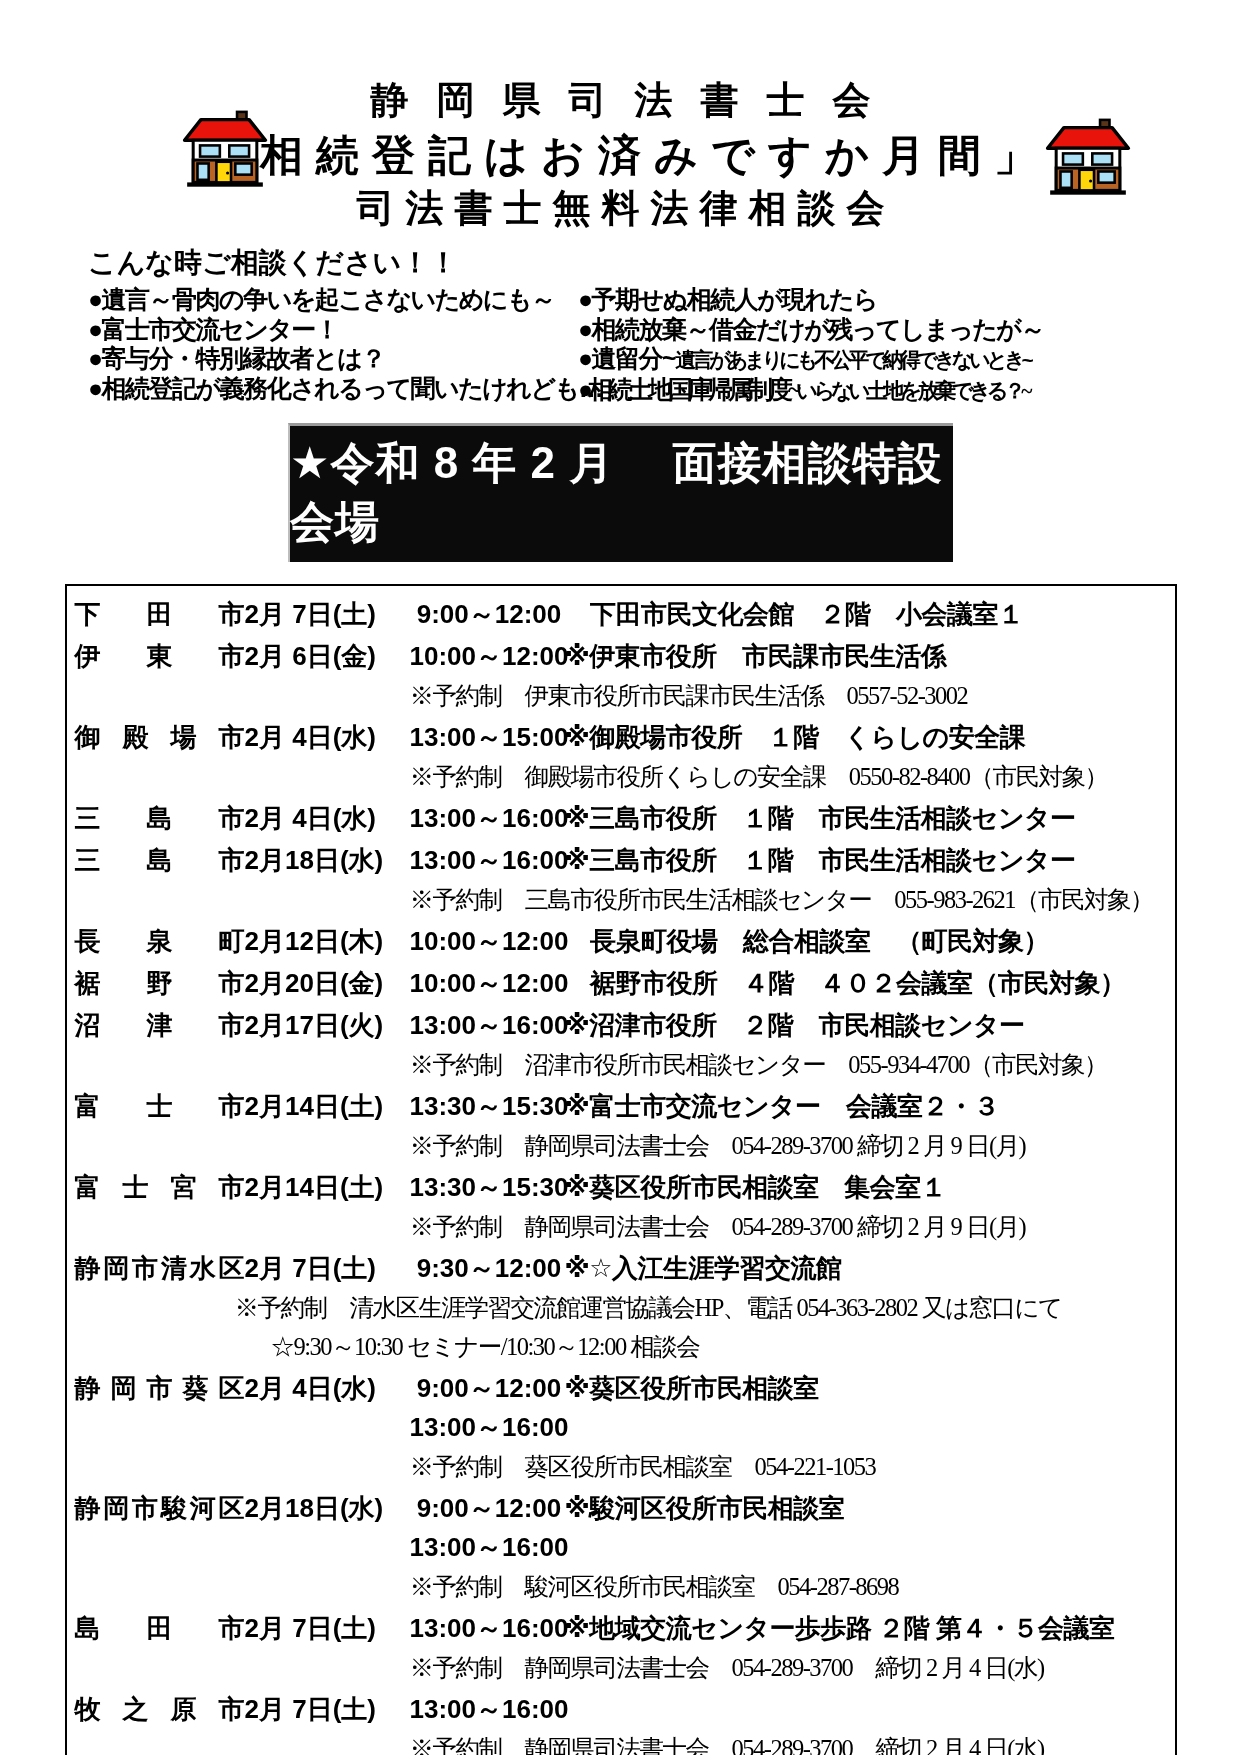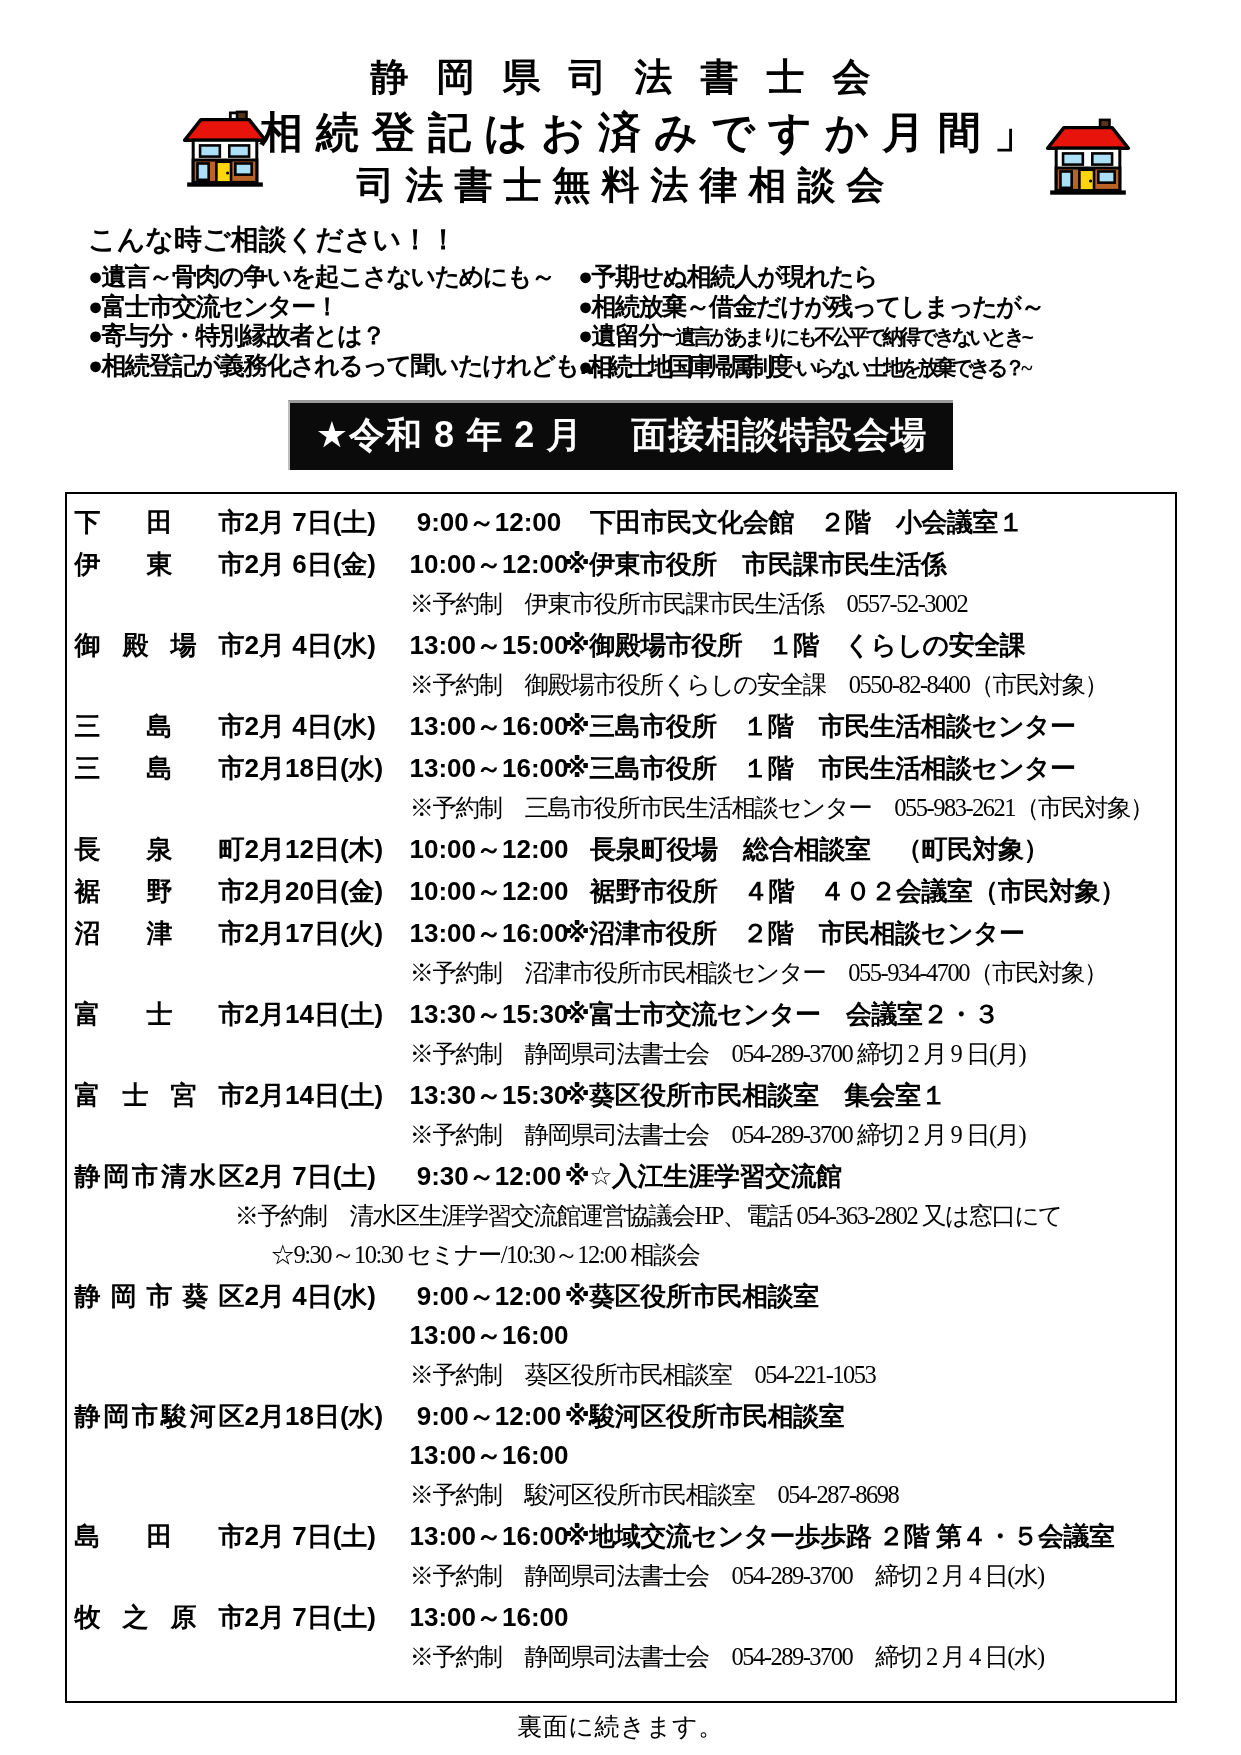--- a/index.html
+++ b/index.html
@@ -3,41 +3,41 @@
 <meta charset="utf-8">
 <style>
   * { box-sizing: border-box; margin: 0; padding: 0; }
   html, body { background: #ffffff; }
   body {
     width: 1241px; height: 1755px; position: relative;
     font-family: "Liberation Sans", "DejaVu Sans", sans-serif;
     color: #000; overflow: hidden;
   }
   
-  .header { padding-top: 50px; text-align: center; position: relative; }
+  .header { padding-top: 73px; text-align: center; position: relative; }
   .t1 { font-size: 38px; font-weight: bold; letter-spacing: 28px; padding-left: 28px; line-height: 54px; }
   .t2 { font-size: 43px; font-weight: bold; letter-spacing: 13px; padding-left: 13px; line-height: 56px; }
   .t3 { font-size: 38px; font-weight: bold; letter-spacing: 11px; padding-left: 11px; line-height: 50px; }
   .house { position: absolute; width: 86px; height: 80px; }
   .house.left  { left: 182px; top: 108px; }
   .house.right { left: 1045px; top: 116px; }
   
   .intro { margin: 12px 16px 0 88px; }
   .intro-heading { font-size: 28px; font-weight: bold; letter-spacing: 0; line-height: 36px; }
   .bullets { display: flex; margin-top: 4px; }
   .bul-col { display: flex; flex-direction: column; }
   .bul-col.left { width: 490px; }
   .bullet { font-size: 25px; font-weight: bold; letter-spacing: -1.5px; line-height: 29.5px; white-space: nowrap; }
   .bullet .small { font-size: 21px; letter-spacing: -4px; }
   .bullet.squeeze { letter-spacing: -5px; font-family: Liberation Serif, serif; }
   .bullet.squeeze .small { font-size: 21.5px; letter-spacing: -4.5px; }
   
   .banner {
     width: 665px; margin: 17px auto 0; background: #0b0b0b; color: #ffffff;
-    text-align: center; font-size: 36px; font-weight: bold; letter-spacing: 1px;
+    font-size: 44px; font-weight: bold; letter-spacing: 1px;
     padding: 8px 0 10px; border-top: 3px solid #9b9b9b; border-left: 2px solid #bdbdbd;
   }
   
   .schedule {
     width: 1112px; margin: 22px auto 0; border: 2px solid #000;
     padding: 9px 4px 22px 8px;
   }
   .group { margin-bottom: 3px; }
   .line { line-height: 39px; white-space: pre; }
   .main-row { display: flex; font-size: 26px; font-weight: bold; }

